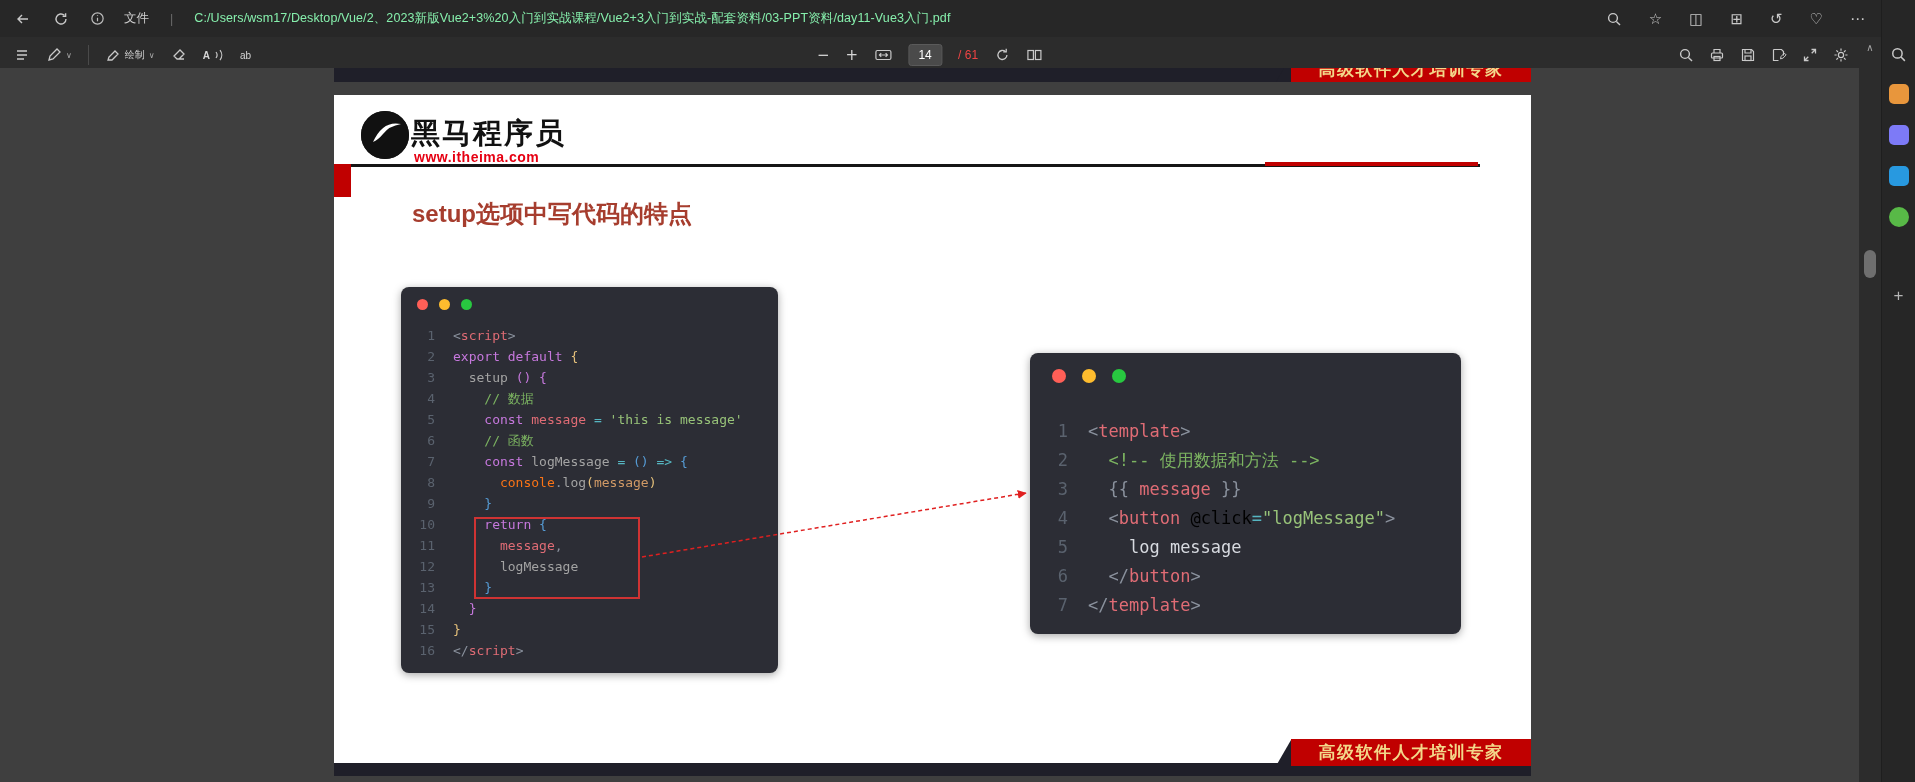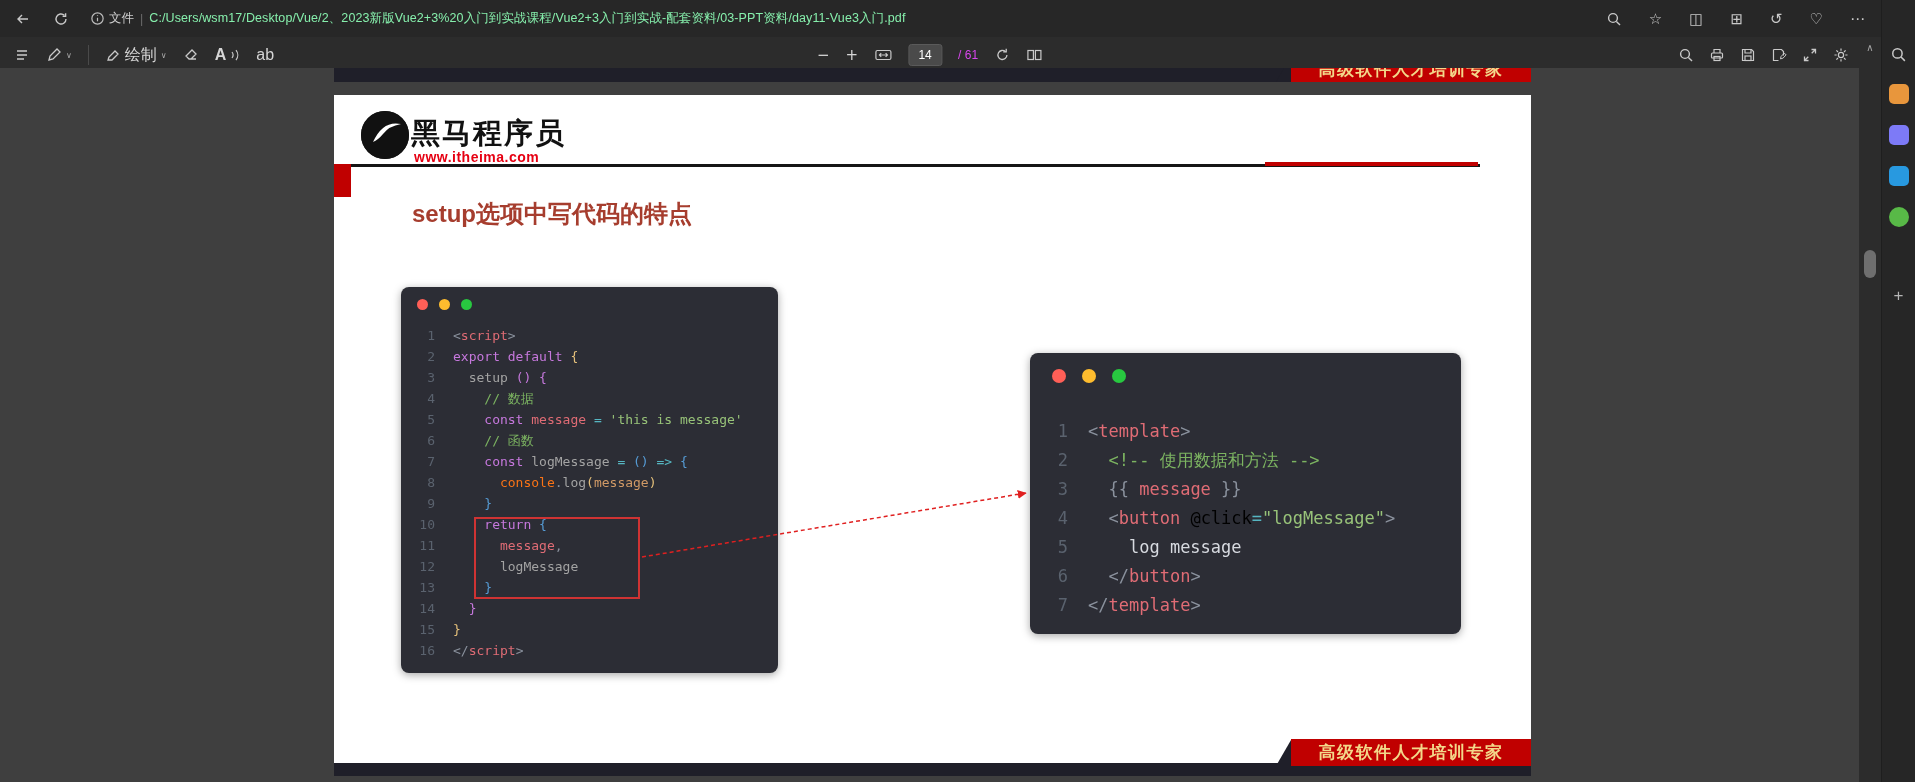--- a/index.html
+++ b/index.html
@@ -3,39 +3,39 @@
 <meta charset="utf-8">
 <style>
   * { margin:0; padding:0; box-sizing:border-box; }
   html,body { width:1915px; height:782px; overflow:hidden; background:#3f3f3f;
     font-family:"Liberation Sans", sans-serif; }
 
   
   .topbar { position:absolute; left:0; top:0; width:1881px; height:37px;
     background:#272727; display:flex; align-items:center; color:#c9c9c9; }
   .topbar .navbtn { width:30px; height:28px; display:flex; align-items:center; justify-content:center; border-radius:4px; }
-  .addr { display:flex; align-items:center; gap:4px; margin-left:14px; font-size:12.5px; color:#cfcfcf; }
+  .addr { display:flex; align-items:center; gap:19px; margin-left:14px; font-size:12.5px; color:#cfcfcf; }
   .addr .sep { color:#6a6a6a; margin:0 2px; }
   .addr .path { color:#86efac; letter-spacing:.1px; }
   .top-icons { margin-left:auto; margin-right:16px; display:flex; align-items:center; gap:27px; font-size:15px; color:#c9c9c9; }
   .glyph { font-family:"DejaVu Sans", sans-serif; }
 
   
   .pdfbar { position:absolute; left:0; top:37px; width:1859px; height:37px;
     background:#2c2c2c; display:flex; align-items:center; color:#d5d5d5; border-bottom:1px solid #242424; }
   .pdfbar .tool { display:flex; align-items:center; gap:4px; padding:0 8px; height:28px; border-radius:4px; }
   .chev { font-size:8px; color:#a9a9a9; font-family:"DejaVu Sans", sans-serif; }
   .vdiv { width:1px; height:20px; background:#4a4a4a; margin:0 8px; }
   .pdf-center { position:absolute; left:50%; transform:translateX(-50%); display:flex; align-items:center; gap:16px; }
   .zoom-glyph { font-size:15px; color:#d5d5d5; font-family:"DejaVu Sans", sans-serif; }
   .page-input { width:34px; height:22px; background:#4a4a4a; border:1px solid #5a5a5a; border-radius:3px;
     color:#fff; font-size:12px; text-align:center; font-family:"Liberation Sans", sans-serif; }
-  .page-total { font-size:12px; color:#d946ef; }
+  .page-total { font-size:12px; color:#ef4444; }
   .pdf-right { margin-left:auto; margin-right:10px; display:flex; align-items:center; gap:15px; }
-  .label-12 { font-size:16px; }
+  .label-12 { font-size:10px; }
 
   
   .scrollcol { position:absolute; left:1859px; top:37px; width:22px; height:745px; background:#2c2c2c; }
   .scroll-up { width:22px; height:20px; display:flex; align-items:center; justify-content:center;
     color:#a5a5a5; font-size:10px; font-family:"DejaVu Sans", sans-serif; }
   .scroll-thumb { position:absolute; left:5px; top:213px; width:12px; height:28px; background:#6f6f6f; border-radius:6px; }
   .sidebar { position:absolute; left:1881px; top:0; width:34px; height:782px; background:#262626;
     border-left:1px solid #1e1e1e; display:flex; flex-direction:column; align-items:center; padding-top:46px; gap:21px; }
   .side-app { width:20px; height:20px; border-radius:5px; }
   .side-plus { color:#b5b5b5; font-size:17px; margin-top:38px; }

